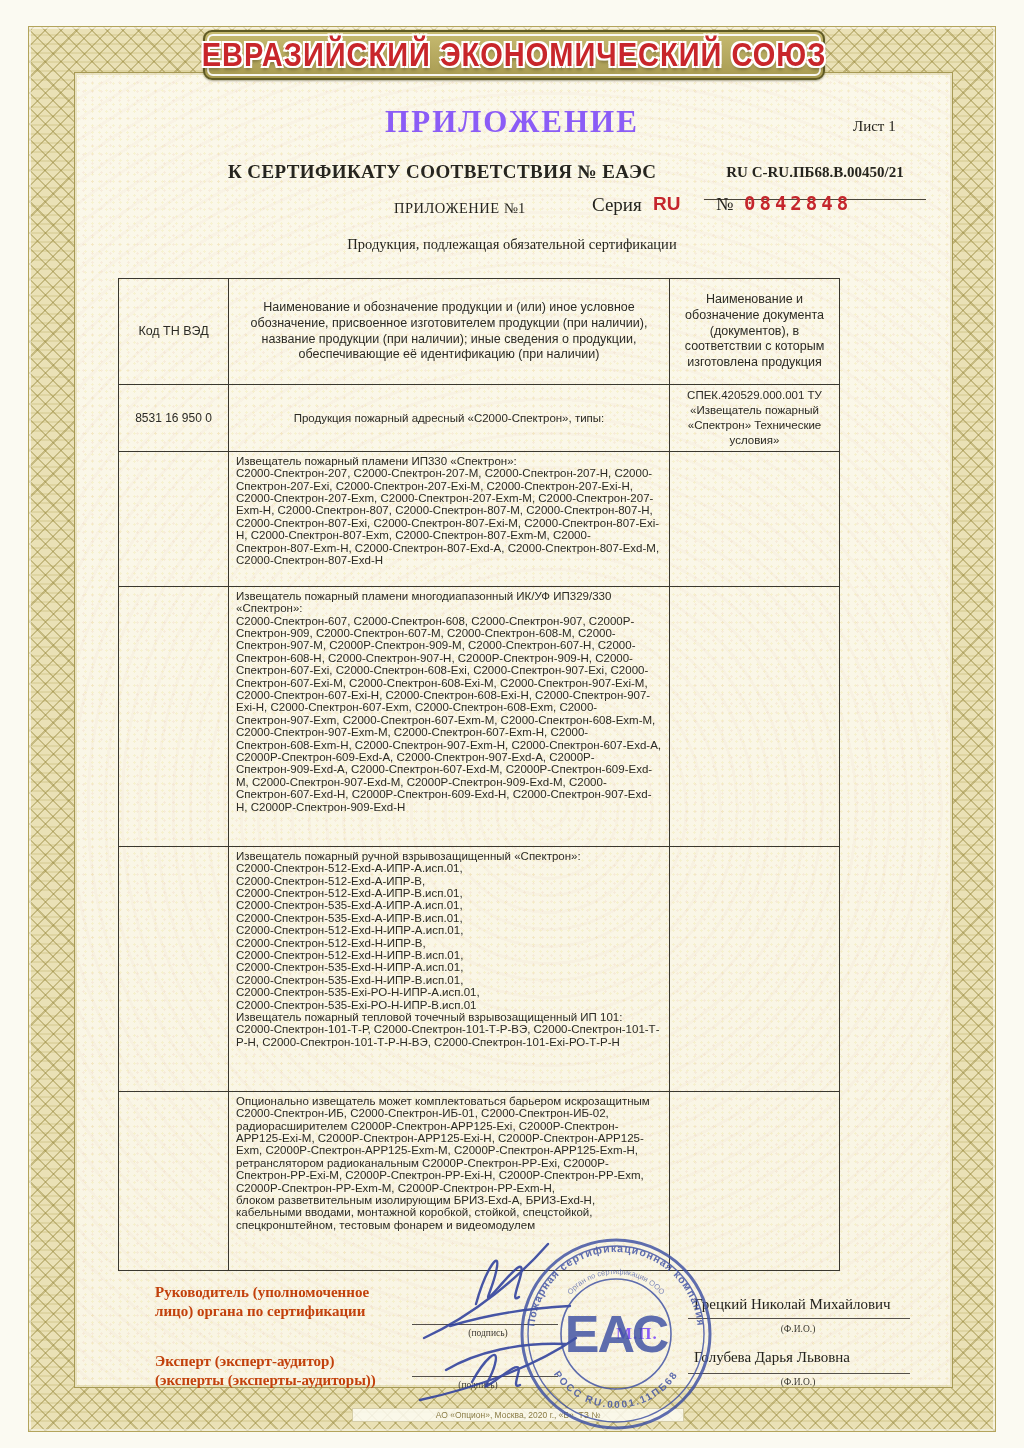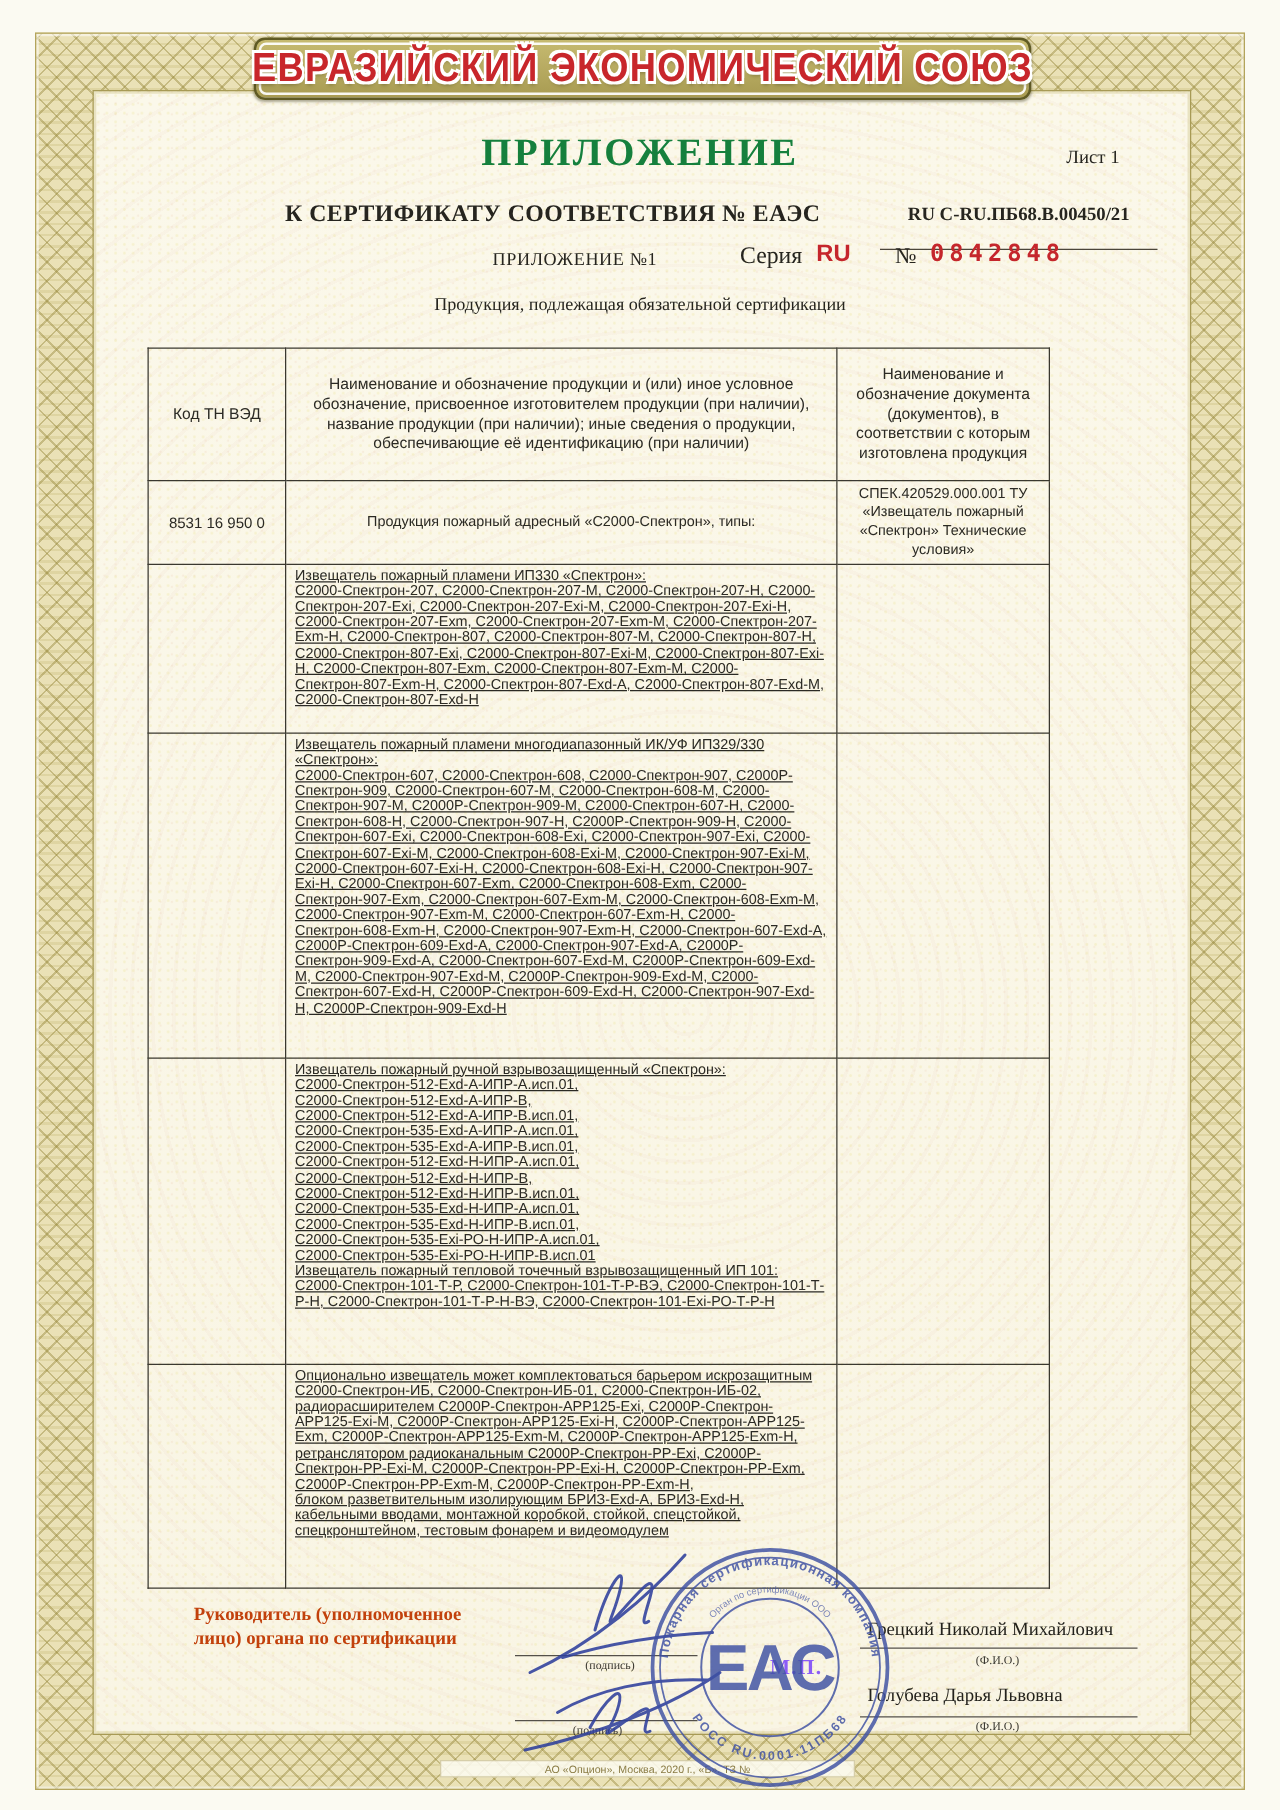--- a/index.html
+++ b/index.html
@@ -41,21 +41,21 @@
   .banner-inner{
     position:absolute;inset:2px;border:2px solid rgba(255,255,255,.92);border-radius:6px;
     display:flex;align-items:center;justify-content:center;
   }
   .banner-title{
     font-family:"Liberation Sans",sans-serif;font-weight:bold;font-size:29px;
     letter-spacing:1px;color:#c8262b;transform:scaleY(1.12);white-space:nowrap;
     text-shadow:-2px -2px 0 #fff,2px -2px 0 #fff,-2px 2px 0 #fff,2px 2px 0 #fff,0 3px 3px rgba(40,35,10,.35);
   }
   .abs{position:absolute;z-index:3;}
-  .doc-title{left:0;top:104px;width:1024px;text-align:center;font-size:31px;font-weight:bold;letter-spacing:2px;color:#15803d;}
+  .doc-title{left:0;top:104px;width:1024px;text-align:center;font-size:31px;font-weight:bold;letter-spacing:2px;color:#8b5cf6;}
   .sheet{left:853px;top:118px;font-size:15px;}
   .cert-label{left:228px;top:161px;font-size:19px;font-weight:bold;letter-spacing:.4px;}
   .cert-number{left:704px;top:164px;width:222px;font-size:15px;font-weight:bold;text-align:center;border-bottom:1px solid #4b463a;padding-bottom:18px;}
   .appendix-no{left:394px;top:200px;font-size:14.5px;letter-spacing:.5px;}
   .series-label{left:592px;top:194px;font-size:19px;}
   .series-value{left:653px;top:193px;font-family:"Liberation Sans",sans-serif;font-size:19px;font-weight:bold;color:#c5262c;}
   .number-sign{left:716px;top:194px;font-size:18px;}
   .form-number{left:744px;top:192px;font-family:"DejaVu Sans Mono",monospace;font-size:19px;font-weight:bold;color:#c5262c;letter-spacing:4px;}
   .subtitle{left:0;top:236px;width:1024px;text-align:center;font-size:14.5px;}
   
@@ -67,21 +67,21 @@
   .doc-table tr:nth-child(1){height:106px;}
   .doc-table tr:nth-child(2){height:59px;}
   .doc-table tr:nth-child(3){height:135px;}
   .doc-table tr:nth-child(4){height:260px;}
   .doc-table tr:nth-child(5){height:245px;}
   .doc-table tr:nth-child(6){height:179px;}
   .hdr{font-size:12.5px;line-height:1.26;text-align:center;vertical-align:middle !important;}
   .cell-center{text-align:center;vertical-align:middle !important;}
   .code-cell{font-size:12px;}
   .doc-cell{font-size:11.5px;line-height:1.3;text-align:center;}
-  .prod-cell{line-height:1.08;text-decoration:underline;}
+  .prod-cell{line-height:1.08;}
   .pre{white-space:pre-line;}
   
   .role{left:155px;font-size:15px;font-weight:bold;line-height:1.28;color:#c2410c;}
   .role-1{top:1283px;width:310px;}
   .role-2{top:1352px;width:320px;}
   .sig-line{border-bottom:1px solid #54504a;}
   .sig-line-1{left:412px;top:1300px;width:146px;height:24px;}
   .sig-line-2{left:412px;top:1352px;width:146px;height:24px;}
   .sig-caption{font-size:9.5px;color:#3c3a32;text-align:center;}
   .sig-cap-1{left:438px;top:1328px;width:100px;}
@@ -186,20 +186,22 @@
 ретранслятором радиоканальным С2000Р-Спектрон-РР-Exi, С2000Р-Спектрон-РР-Exi-М, С2000Р-Спектрон-РР-Exi-Н, С2000Р-Спектрон-РР-Exm, С2000Р-Спектрон-РР-Exm-М, С2000Р-Спектрон-РР-Exm-Н,
 блоком разветвительным изолирующим БРИЗ-Exd-А, БРИЗ-Exd-Н,
 кабельными вводами, монтажной коробкой, стойкой, спецстойкой, спецкронштейном, тестовым фонарем и видеомодулем</td>
         <td></td>
       </tr>
     </tbody>
   </table>
 
   <div class="abs role role-1 pre">Руководитель (уполномоченное
 лицо) органа по сертификации</div>
+  <div class="abs role role-2 pre">Эксперт (эксперт-аудитор)
+(эксперты (эксперты-аудиторы))</div>
 
   <div class="abs sig-line sig-line-1"></div>
   <div class="abs sig-caption sig-cap-1">(подпись)</div>
   <div class="abs sig-line sig-line-2"></div>
   <div class="abs sig-caption sig-cap-2">(подпись)</div>
 
   <div class="abs fio-line fio-line-1"></div>
   <div class="abs fio-name fio-1">Грецкий Николай Михайлович</div>
   <div class="abs fio-caption fio-cap-1">(Ф.И.О.)</div>
   <div class="abs fio-line fio-line-2"></div>

